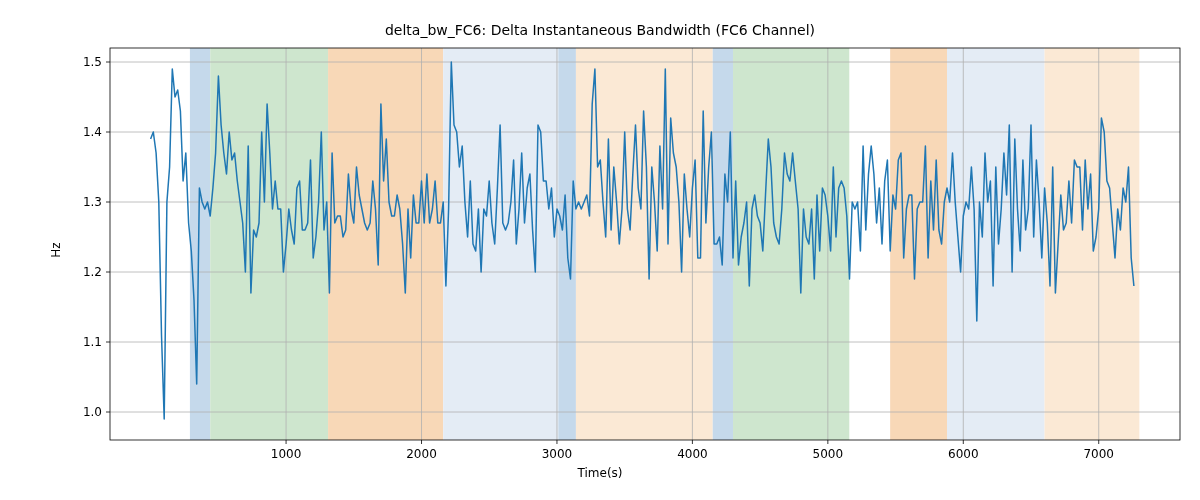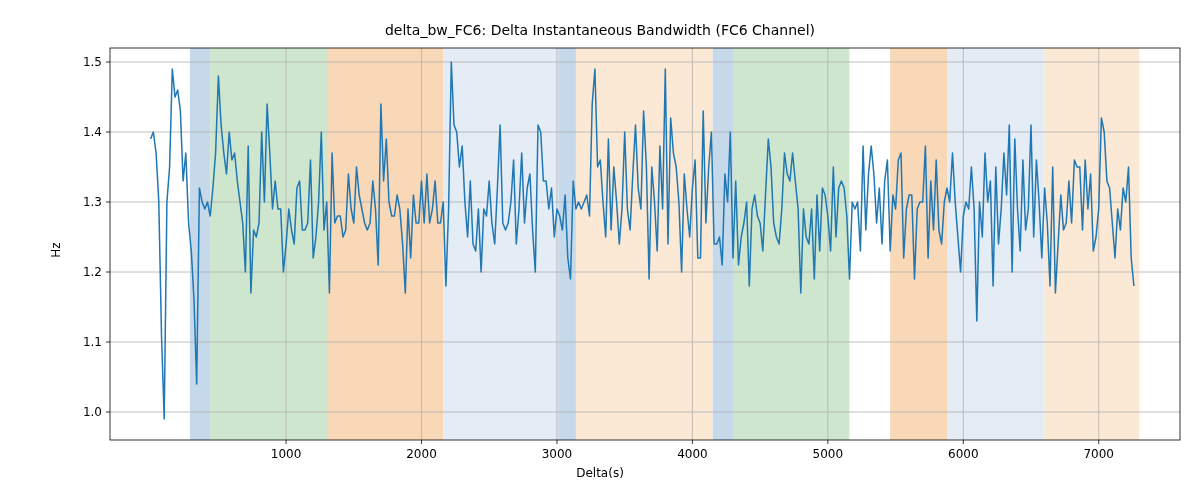--- a/index.html
+++ b/index.html
@@ -61,21 +61,21 @@
     stroke-linejoin: round;
     stroke-linecap: butt;
   }
 </style>
 </head>
 <body>
 
 <div class="figure">
   <div class="title">delta_bw_FC6: Delta Instantaneous Bandwidth (FC6 Channel)</div>
   <div class="ylabel">Hz</div>
-  <div class="xlabel">Delta(s)</div>
+  <div class="xlabel">Time(s)</div>
   <svg class="plot" viewBox="0 0 1200 500">
     <defs>
       <clipPath id="clip">
           <rect id="plot-rect-clip" x="110" y="48" width="1070" height="392"></rect>
         </clipPath>
     </defs>
     <g id="bands" clip-path="url(#clip)">
         <rect x="189.91139240506328" y="48" width="20.316455696202524" height="392" fill="#c5d9eb"></rect>
         <rect x="210.2278481012658" y="48" width="117.8354430379747" height="392" fill="#cee6ce"></rect>
         <rect x="328.0632911392405" y="48" width="115.12658227848101" height="392" fill="#f8d8b7"></rect>

